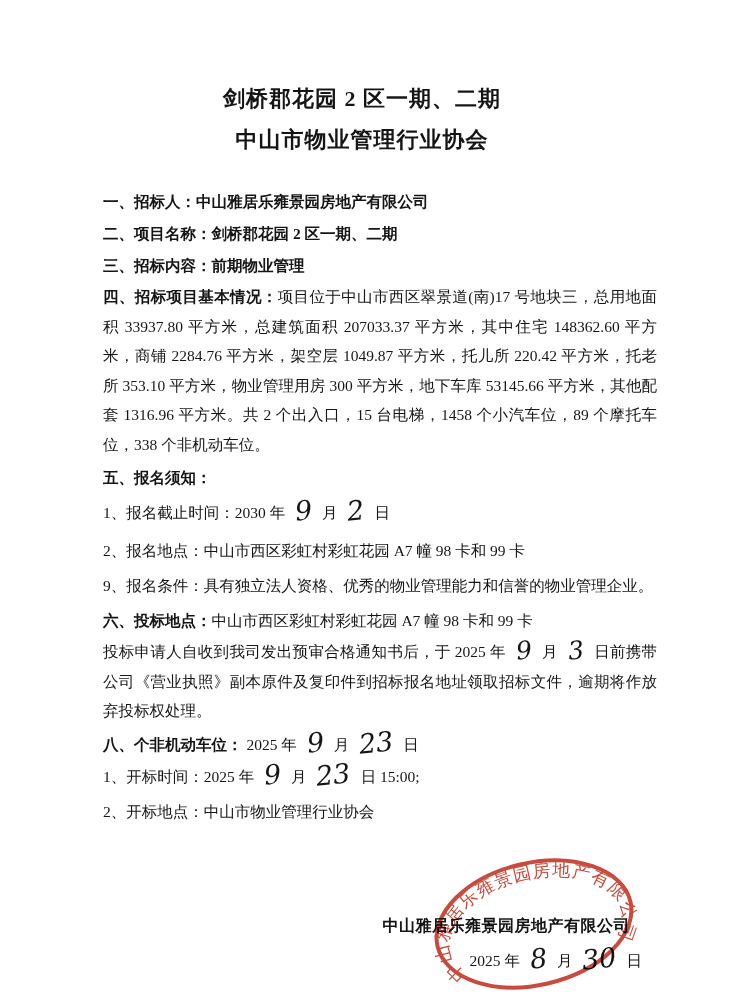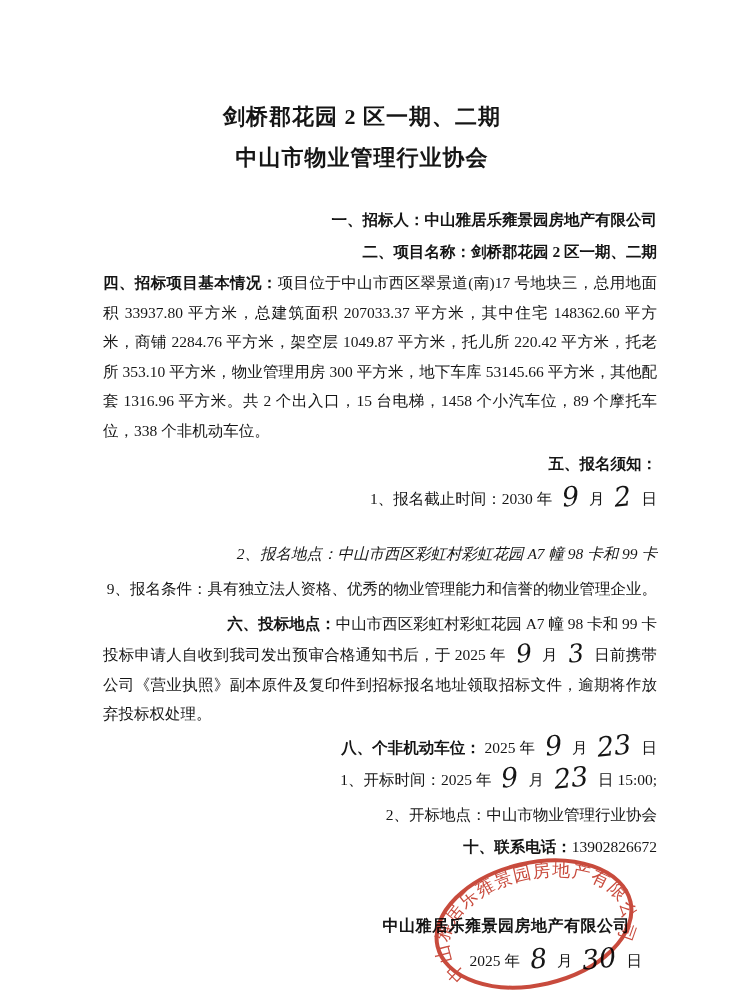--- a/index.html
+++ b/index.html
@@ -7,38 +7,37 @@
     position:relative;
     width:754px; height:999px;
     background:#ffffff;
     overflow:hidden;
     font-family:"Liberation Serif","DejaVu Serif",serif;
     color:#151515;
     margin:0 auto;
   }
   .content {
     position:absolute;
-    left:103px; top:96px;
+    left:103px; top:78px;
     width:554px;
   }
   .title {
     font-size:22px;
     font-weight:bold;
     text-align:center;
     line-height:41px;
     letter-spacing:1px;
     transform:translateX(-18px);
     margin-bottom:26px;
   }
   .line {
     font-size:15.5px;
     line-height:31px;
     margin-bottom:1px;
     white-space:nowrap;
-    text-align:right;
   }
   .para {
     font-size:15.5px;
     line-height:29.5px;
     text-align:justify;
     margin-bottom:3px;
   }
   .b { font-weight:bold; }
   .hw {
     font-family:"DejaVu Serif",serif;
@@ -46,21 +45,21 @@
     font-size:27px;
     display:inline-block;
     transform:rotate(-6deg);
     margin:0 6px;
     line-height:0;
     position:relative;
     top:2px;
   }
   .hw-sm { font-size:25px; }
   .gap-sm { margin-top:4px; }
-  .gap-md { margin-top:24px;font-style:italic; }
+  .gap-md { margin-top:7px; }
   .footer-company {
     position:absolute;
     top:916px; right:124px;
     font-size:16px;
     font-weight:bold;
     letter-spacing:0.5px;
   }
   .footer-date {
     position:absolute;
     top:944px; right:112px;
@@ -83,20 +82,21 @@
 
     <div class="title">
       <div>剑桥郡花园 2 区一期、二期</div>
       <div>中山市物业管理行业协会</div>
     </div>
 
     <div class="line"><span class="b">一、招标人：</span><span class="b">中山雅居乐雍景园房地产有限公司</span></div>
 
     <div class="line"><span class="b">二、项目名称：</span><span class="b">剑桥郡花园 2 区一期、二期</span></div>
 
+    <div class="line"><span class="b">三、招标内容：</span><span class="b">前期物业管理</span></div>
 
     <div class="para"><span class="b">四、招标项目基本情况：</span><span>项目位于中山市西区翠景道(南)17 号地块三，总用地面积 33937.80 平方米，总建筑面积 207033.37 平方米，其中住宅 148362.60 平方米，商铺 2284.76 平方米，架空层 1049.87 平方米，托儿所 220.42 平方米，托老所 353.10 平方米，物业管理用房 300 平方米，地下车库 53145.66 平方米，其他配套 1316.96 平方米。共 2 个出入口，15 台电梯，1458 个小汽车位，89 个摩托车位，338 个非机动车位。</span></div>
 
     <div class="line"><span class="b">五、报名须知：</span></div>
 
     <div class="line gap-sm">
       <span>1、报名截止时间：2030 年</span>
       <span class="hw">9</span>
       <span>月</span>
       <span class="hw">2</span>
@@ -131,21 +131,20 @@
     <div class="line">
       <span>1、开标时间：2025 年</span>
       <span class="hw">9</span>
       <span>月</span>
       <span class="hw">23</span>
       <span>日 15:00;</span>
     </div>
 
     <div class="line gap-sm">2、开标地点：中山市物业管理行业协会</div>
 
-    <div class="line"><span class="b">十、联系电话：</span><span>13902826672</span></div>
 
 
   </div>
 
   <div class="footer-company">中山雅居乐雍景园房地产有限公司</div>
 
   <div class="footer-date">
     <span>2025 年</span>
     <span class="hw">8</span>
     <span>月</span>

